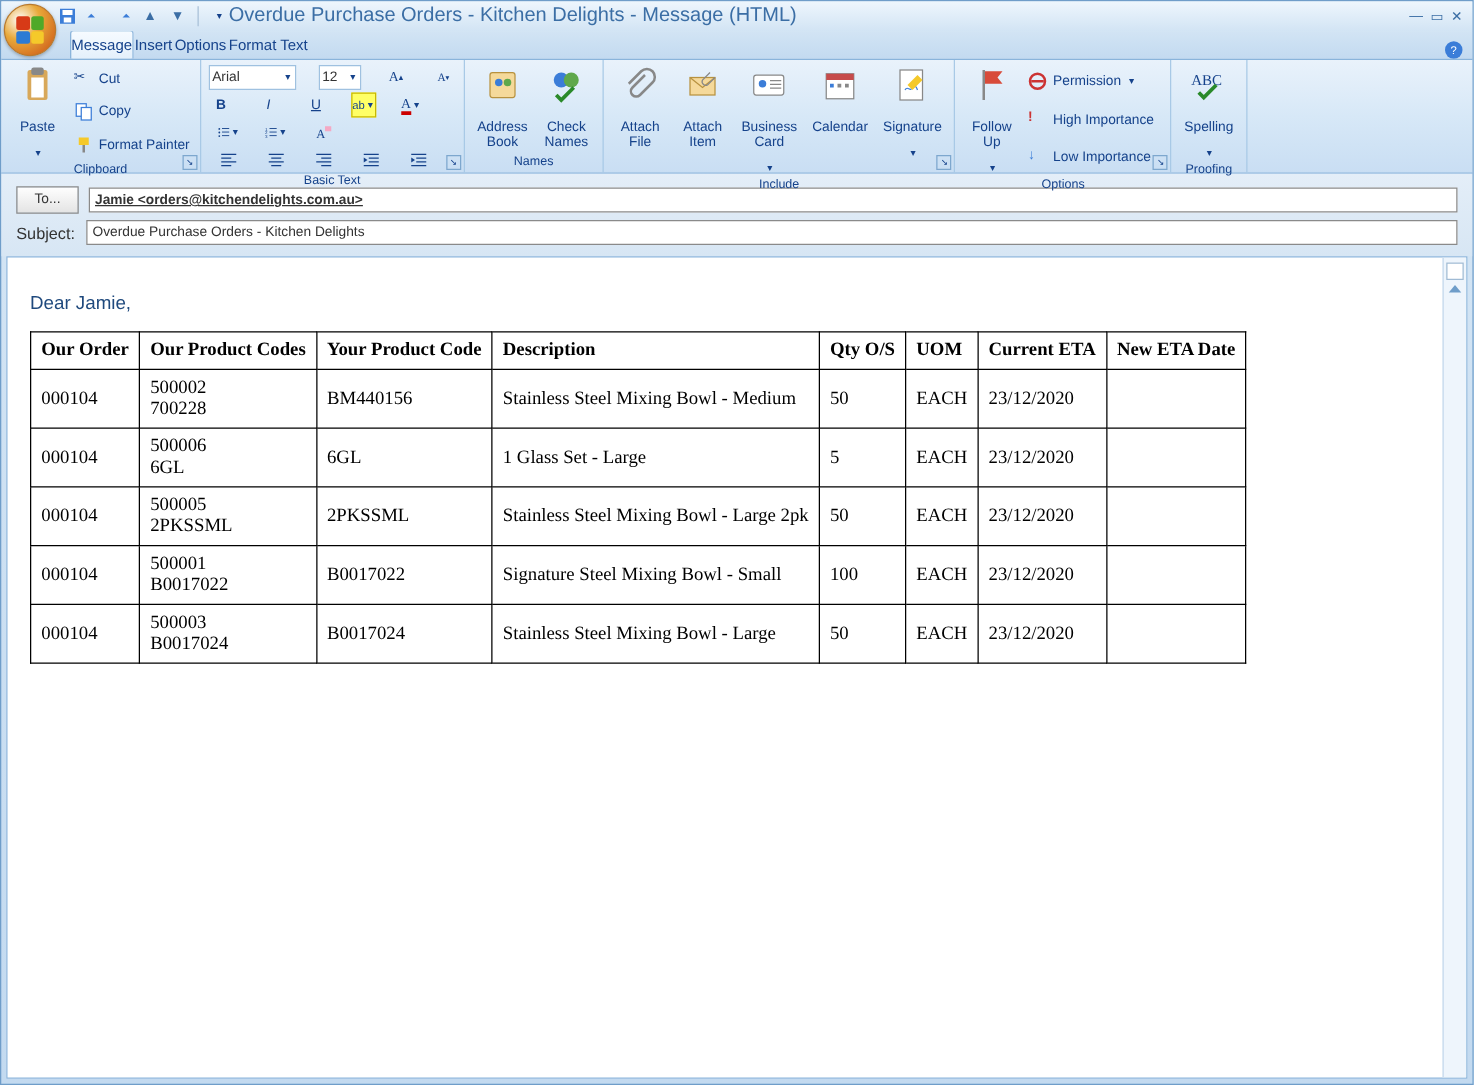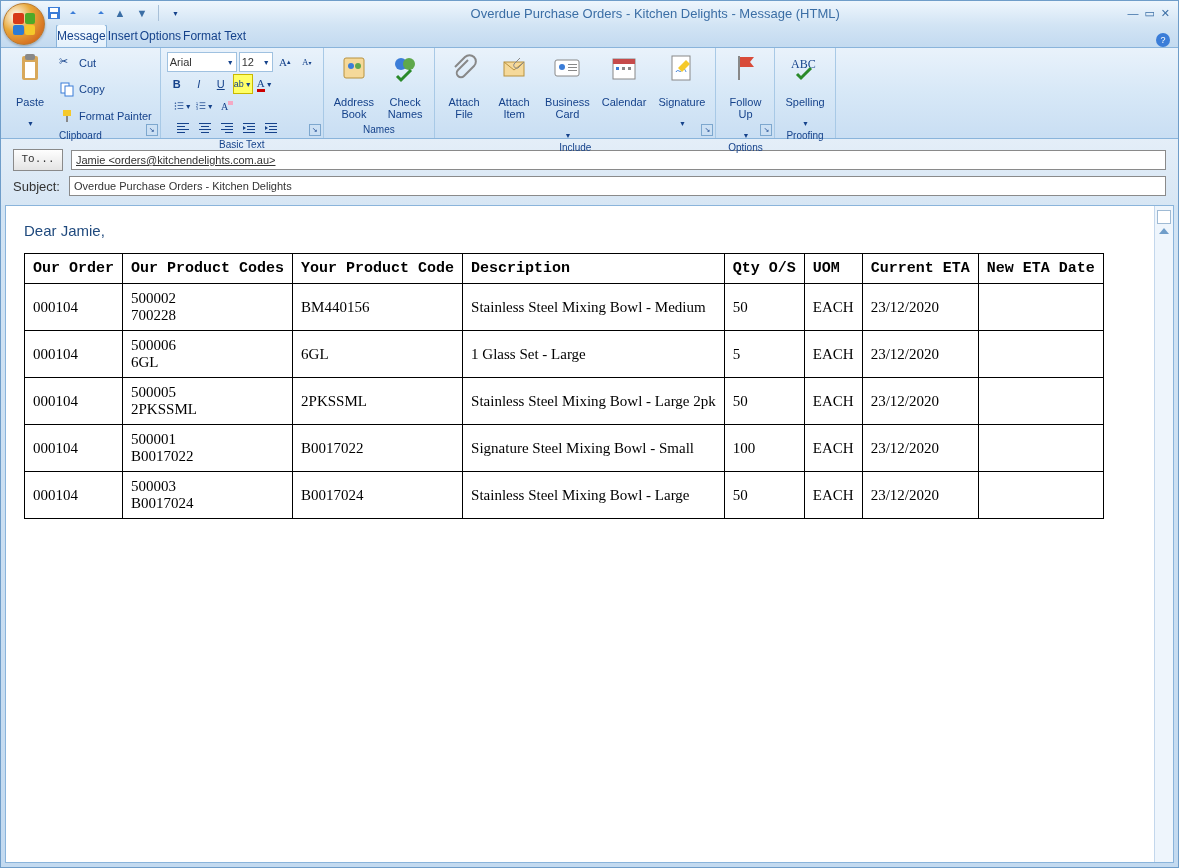--- a/index.html
+++ b/index.html
@@ -5,55 +5,55 @@
 html,body{margin:0;padding:0;height:100%;font-family:"Segoe UI",Tahoma,sans-serif;font-size:11px;color:#333;background:#b8d5ed;}
 .window{width:1179px;height:868px;box-sizing:border-box;background:linear-gradient(to bottom,#d7e7f5,#c3daf0);border:1px solid #6f9dc9;display:flex;flex-direction:column;overflow:hidden;}
 .titlebar{height:24px;display:flex;align-items:center;background:linear-gradient(to bottom,#eef6fd,#d2e4f4);position:relative;}
 .qat{display:flex;align-items:center;gap:6px;padding-left:45px;}
 .qat-icon{width:16px;height:16px;display:flex;align-items:center;justify-content:center;color:#3b6ea5;}
 .qat-sep{width:1px;height:16px;background:#a8c0d8;margin:0 2px;}
 .office-btn{position:absolute;left:3px;top:3px;width:40px;height:40px;border-radius:50%;background:radial-gradient(circle at 30% 30%,#fff,#e8a93a 40%,#d46b1f 80%);border:1px solid #b87a2f;z-index:20;box-shadow:0 1px 3px rgba(0,0,0,.3);display:flex;align-items:center;justify-content:center;}
 .office-logo{width:22px;height:22px;display:grid;grid-template-columns:1fr 1fr;grid-template-rows:1fr 1fr;gap:1px;}
 .office-logo>div{border-radius:2px;}
 .ol1{background:#d73a17;} .ol2{background:#4fa928;} .ol3{background:#2c7bd4;} .ol4{background:#f5c92a;}
-.title-text{flex:1;text-align:center;color:#3b6ea5;font-size:13px;}
+.title-text{flex:1;text-align:left;color:#3b6ea5;font-size:16px;}
 .win-controls{display:flex;gap:6px;padding-right:8px;}
 .win-controls span{color:#3b6ea5;font-size:11px;cursor:default;}
 .tabs{height:22px;display:flex;align-items:flex-end;padding-left:55px;background:linear-gradient(to bottom,#d2e4f4,#c3daf0);}
 .tab{padding:4px 0;color:#15428b;font-size:12px;border:1px solid transparent;border-bottom:none;cursor:default;}
 .tab.active{background:linear-gradient(to bottom,#f6fbff,#e4f0fb);border-color:#8ab4db;border-radius:3px 3px 0 0;}
 .help-icon{margin-left:auto;margin-right:8px;width:14px;height:14px;border-radius:50%;background:#3b7dd8;color:#fff;display:flex;align-items:center;justify-content:center;font-size:9px;}
 .ribbon{height:90px;background:linear-gradient(to bottom,#e9f2fb,#d7e8f7 50%,#c9def3);display:flex;border-bottom:1px solid #8ab4db;border-top:1px solid #8ab4db;}
 .group{border-right:1px solid #a8c9e6;padding:2px 6px;display:flex;flex-direction:column;position:relative;}
 .group-body{flex:1;display:flex;align-items:stretch;gap:4px;}
 .group-label{text-align:center;color:#15428b;font-size:10px;padding:1px 0;}
 .group-launcher{position:absolute;right:2px;bottom:2px;width:10px;height:10px;border:1px solid #7da7ce;font-size:7px;color:#15428b;display:flex;align-items:center;justify-content:center;}
 .big-btn{display:flex;flex-direction:column;align-items:center;justify-content:flex-start;padding:2px 4px;min-width:38px;text-align:center;color:#15428b;font-size:11px;gap:12px;}
 .big-btn .ico{width:32px;height:32px;}
 .small-row{display:flex;flex-direction:column;justify-content:space-around;}
 .small-btn{display:flex;align-items:center;gap:4px;color:#15428b;font-size:11px;padding:1px 2px;}
 .small-btn .ico{width:16px;height:16px;}
-.font-row{display:flex;gap:2px;align-items:center;text-align:right;}
+.font-row{display:flex;gap:18px;align-items:center;text-align:right;}
 .font-select{height:18px;border:1px solid #9fc1e0;background:#fff;font-size:11px;padding:0 2px;display:flex;align-items:center;}
 .font-name{width:64px;} .font-size{width:28px;}
 .mini-btn{width:18px;height:18px;border:1px solid transparent;display:flex;align-items:center;justify-content:center;color:#15428b;font-size:11px;}
 .mini-btn svg{width:14px;height:14px;}
 .dd{font-size:7px;margin-left:1px;color:#15428b;}
 .envelope-area{padding:10px 12px 4px;background:linear-gradient(to bottom,#e4eef8,#d7e6f4);}
 .env-row{display:flex;align-items:center;margin-bottom:5px;}
-.env-btn{width:48px;height:20px;border:1px solid #8a8a8a;background:linear-gradient(to bottom,#fefefe,#e4e4e4);color:#333;font-size:11px;text-align:center;line-height:18px;margin-right:8px;font-family:Liberation Mono, monospace;}
+.env-btn{width:48px;height:20px;border:1px solid #8a8a8a;background:linear-gradient(to bottom,#fefefe,#e4e4e4);color:#333;font-size:11px;text-align:center;line-height:18px;margin-right:8px;}
 .env-label{width:48px;text-align:left;color:#333;font-size:13px;margin-right:8px;}
 .env-input{flex:1;height:18px;border:1px solid #8a8a8a;background:#fff;padding:0 4px;font-size:11px;line-height:18px;}
-.env-input .underlined{text-decoration:underline;}
+.env-input .underlined{text-decoration:underline;font-weight:bold;}
 .body-wrap{flex:1;background:#fff;margin:0 4px 4px;border:1px solid #8ab4db;position:relative;overflow:hidden;display:flex;}
-.body-content{flex:1;padding:16px 18px;overflow:auto;font-family:Arial,sans-serif;font-size:15px;color:#1f497d;}
+.body-content{flex:1;padding:16px 18px;overflow:auto;font-family:Arial,sans-serif;font-size:15px;color:#1f497d;margin-top:12px;}
 .body-content p{margin:0 0 14px;}
 .table{border-collapse:collapse;margin-bottom:16px;}
 .table th,.table td{border:1.5px solid #000;padding:6px 8px;font-family:"Times New Roman",serif;font-size:15px;color:#000;text-align:left;vertical-align:middle;}
-.table th{font-weight:bold;font-family:Liberation Mono, monospace;}
+.table th{font-weight:bold;}
 .sign{color:#1f497d;}
 .ruler-strip{width:18px;background:#eef5fc;border-left:1px solid #c3d7ec;display:flex;flex-direction:column;align-items:center;padding-top:4px;gap:4px;}
 .ruler-ico{width:12px;height:12px;border:1px solid #9fbad4;background:#fff;}
 .scroll-arrow{width:0;height:0;border-left:5px solid transparent;border-right:5px solid transparent;}
 .scroll-up{border-bottom:6px solid #6f9dc9;}
 </style>
 </head>
 <body>
 
 <div class="window">
@@ -337,20 +337,38 @@
     <div class="group">
       <div class="group-body">
         <div class="big-btn">
             <div class="ico"><svg viewBox="0 0 32 32">
                 <rect x="9" y="4" width="2" height="24" fill="#888"></rect>
                 <path d="M11 5h14l-4 5 4 5H11z" fill="#d84b3a"></path>
               </svg></div>
             <span style="white-space:pre-line;line-height:1.1">Follow<br>Up</span>
             <span class="dd">▼</span>
           </div>
+        <div class="small-row" style="min-width:110px">
+          <div class="small-btn">
+              <span class="ico"><svg viewBox="0 0 16 16">
+                  <circle cx="8" cy="8" r="6" fill="none" stroke="#c33" stroke-width="2"></circle>
+                  <rect x="3" y="7" width="10" height="2" fill="#c33"></rect>
+                </svg></span>
+              <span>Permission</span>
+              <span class="dd">▼</span>
+            </div>
+          <div class="small-btn">
+              <span class="ico" style="color:#c33;font-weight:bold">!</span>
+              <span>High Importance</span>
+            </div>
+          <div class="small-btn">
+              <span class="ico" style="color:#3b7dd8;font-weight:bold">↓</span>
+              <span>Low Importance</span>
+            </div>
+        </div>
       </div>
       <div class="group-label">Options</div>
       <div class="group-launcher">↘</div>
     </div>
 
     <div class="group">
       <div class="group-body">
         <div class="big-btn">
             <div class="ico"><svg viewBox="0 0 32 32">
                 <text x="2" y="16" font-size="12" font-family="serif" fill="#15428b">ABC</text>

